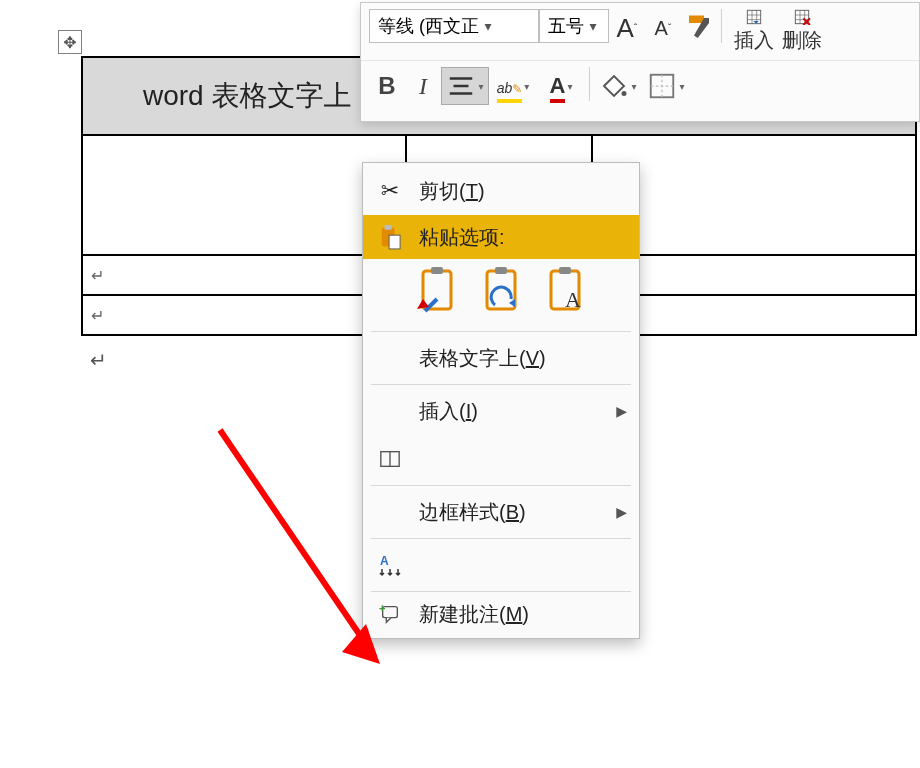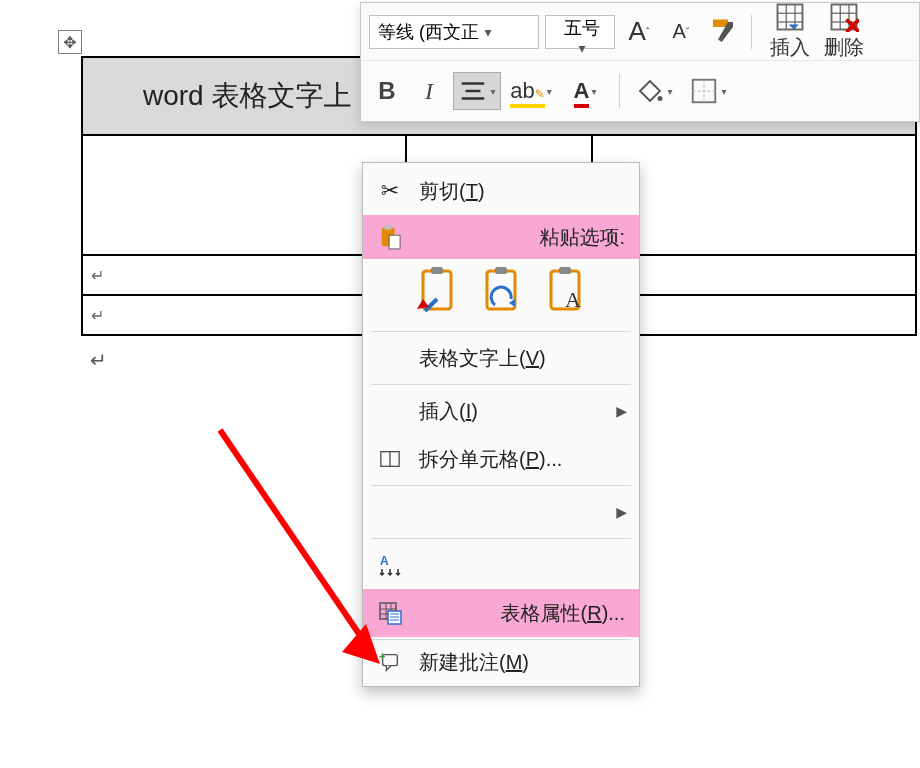--- a/index.html
+++ b/index.html
@@ -17,37 +17,37 @@
     position: absolute;
     top: 2px; left: 360px;
     width: 560px;
     height: 120px;
     background: #fbfbfb;
     border: 1px solid #c8c8c8;
     box-shadow: 0 4px 10px rgba(0,0,0,.15);
     display: flex;
     flex-direction: column;
   }
-  .tb-row { display: flex; align-items: center; padding: 6px 8px; gap: 6px; }
+  .tb-row { display: flex; padding: 6px 8px; gap: 0; }
   .tb-row.row1 { height: 58px; border-bottom: 1px solid #e5e5e5;}
   .tb-row.row2 { height: 60px; }
 
   .combo {
     display: flex; align-items: center;
     border: 1px solid #bfbfbf;
     background: #fff;
     height: 34px;
     font-size: 18px;
     padding: 0 4px 0 8px;
   }
   .combo .caret {
     width: 18px; text-align: center; color: #555; font-size: 14px;
   }
   .font-combo { width: 170px; }
-  .size-combo { width: 70px; flex-direction: column; }
+  .size-combo { width: 70px; }
 
   .tb-btn {
     min-width: 36px; height: 38px;
     display: flex; align-items: center; justify-content: center;
     font-size: 22px;
     color: #333;
     position: relative;
     cursor: pointer;
   }
   .tb-btn.with-caret { min-width: 48px; }
@@ -122,21 +122,21 @@
   .ctx-item {
     display: flex; align-items: center;
     height: 48px;
     padding: 0 14px;
     font-size: 20px;
     color: #222;
     gap: 16px;
     cursor: pointer;
     position: relative;
   }
-  .ctx-item.hl { background: #f9a8d4; justify-content: space-between; }
+  .ctx-item.hl { background: #eab308; }
   .ctx-item .ic {
     width: 26px; display: flex; justify-content: center; font-size: 22px;
   }
   .ctx-item .arrow {
     position: absolute; right: 12px; font-size: 14px; color: #555;
   }
   .ctx-item u { text-decoration: underline; }
 
   .paste-row {
     display: flex; gap: 18px; padding: 6px 0 14px 54px;
@@ -256,21 +256,21 @@
     <div class="tb-btn with-caret selected">
       <svg class="icon-svg" viewBox="0 0 24 24">
           <line x1="3" y1="6" x2="21" y2="6" stroke="#333" stroke-width="2"></line>
           <line x1="6" y1="12" x2="18" y2="12" stroke="#333" stroke-width="2"></line>
           <line x1="3" y1="18" x2="21" y2="18" stroke="#333" stroke-width="2"></line>
         </svg>
       <span class="caret">▾</span>
     </div>
     <div class="tb-btn with-caret">
       <span style="position:relative;">
-        <span style="font-size:22px;">ab</span><span style="font-size:12px;color:#e28a00;">✎</span>
+        <span style="font-size:14px;font-style:italic;">ab</span><span style="font-size:12px;color:#e28a00;">✎</span>
         <span style="position:absolute;left:0;bottom:-4px;width:100%;height:4px;background:#ffd400;"></span>
       </span>
       <span class="caret">▾</span>
     </div>
     <div class="tb-btn with-caret">
       <span style="position:relative;">
         <span style="font-size:22px;font-weight:bold;">A</span>
         <span style="position:absolute;left:0;bottom:-4px;width:100%;height:4px;background:#d40000;"></span>
       </span>
       <span class="caret">▾</span>
@@ -355,59 +355,43 @@
   </div>
 
 
   <div class="ctx-item">
     <span class="ic">
       <svg width="22" height="22" viewBox="0 0 24 24">
           <rect x="2" y="4" width="20" height="16" fill="none" stroke="#555" stroke-width="1.5"></rect>
           <line x1="12" y1="4" x2="12" y2="20" stroke="#555" stroke-width="1.5"></line>
         </svg>
     </span>
-    <span><span>拆分单元格</span>(<u>P</u>)...</span>
   </div>
 
   <div class="ctx-sep"></div>
 
   <div class="ctx-item">
     <span class="ic"></span>
+    <span><span>边框样式</span>(<u>B</u>)</span>
     <span class="arrow">▶</span>
   </div>
 
   <div class="ctx-sep"></div>
 
   <div class="ctx-item">
     <span class="ic">
       <svg width="24" height="24" viewBox="0 0 24 24">
           <text x="2" y="12" font-size="12" fill="#2a6fc9" font-weight="bold">A</text>
           <path d="M4 16 v6 M2 20 l2 2 l2 -2" stroke="#333" stroke-width="1.5" fill="none"></path>
           <path d="M12 16 v6 M10 20 l2 2 l2 -2" stroke="#333" stroke-width="1.5" fill="none"></path>
           <path d="M20 16 v6 M18 20 l2 2 l2 -2" stroke="#333" stroke-width="1.5" fill="none"></path>
         </svg>
     </span>
   </div>
 
-  <div class="ctx-item hl">
-    <span class="ic">
-      <svg width="24" height="24" viewBox="0 0 24 24">
-          <rect x="2" y="2" width="16" height="16" fill="none" stroke="#555" stroke-width="1.5"></rect>
-          <line x1="2" y1="8" x2="18" y2="8" stroke="#555"></line>
-          <line x1="2" y1="13" x2="18" y2="13" stroke="#555"></line>
-          <line x1="8" y1="2" x2="8" y2="18" stroke="#555"></line>
-          <line x1="13" y1="2" x2="13" y2="18" stroke="#555"></line>
-          <rect x="10" y="10" width="13" height="13" fill="#fff" stroke="#2a6fc9" stroke-width="1.5"></rect>
-          <line x1="12" y1="13" x2="21" y2="13" stroke="#2a6fc9"></line>
-          <line x1="12" y1="16" x2="21" y2="16" stroke="#2a6fc9"></line>
-          <line x1="12" y1="19" x2="21" y2="19" stroke="#2a6fc9"></line>
-        </svg>
-    </span>
-    <span><span>表格属性</span>(<u>R</u>)...</span>
-  </div>
 
   <div class="ctx-sep"></div>
 
   <div class="ctx-item" style="height:40px;">
     <span class="ic">
       <svg width="22" height="22" viewBox="0 0 24 24">
           <rect x="4" y="4" width="16" height="12" fill="none" stroke="#555" stroke-width="1.5" rx="2"></rect>
           <path d="M8 16 l0 5 l5 -5" fill="#fff" stroke="#555" stroke-width="1.5"></path>
           <text x="0" y="10" font-size="12" fill="#3a9a3a" font-weight="bold">+</text>
         </svg>

